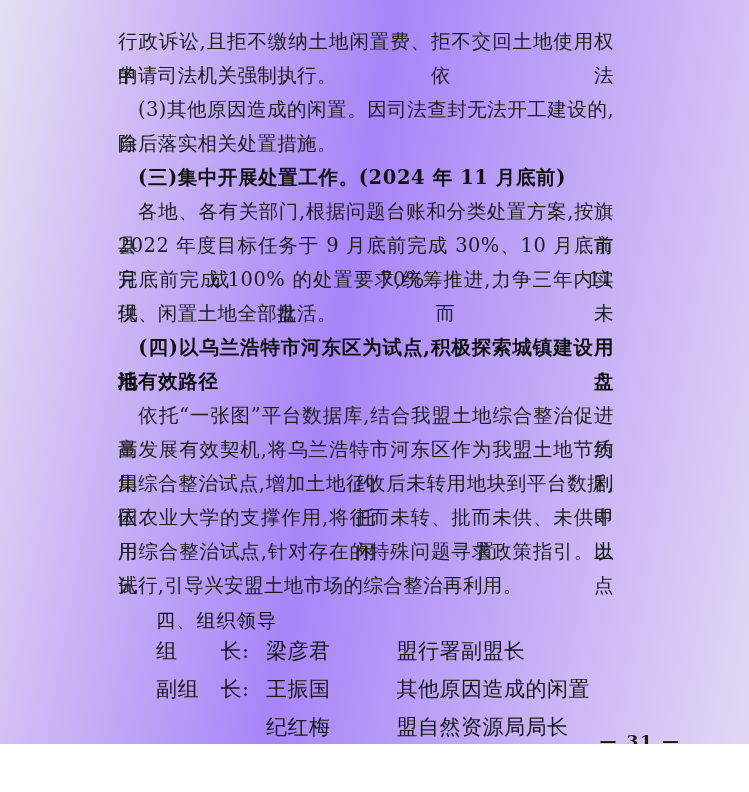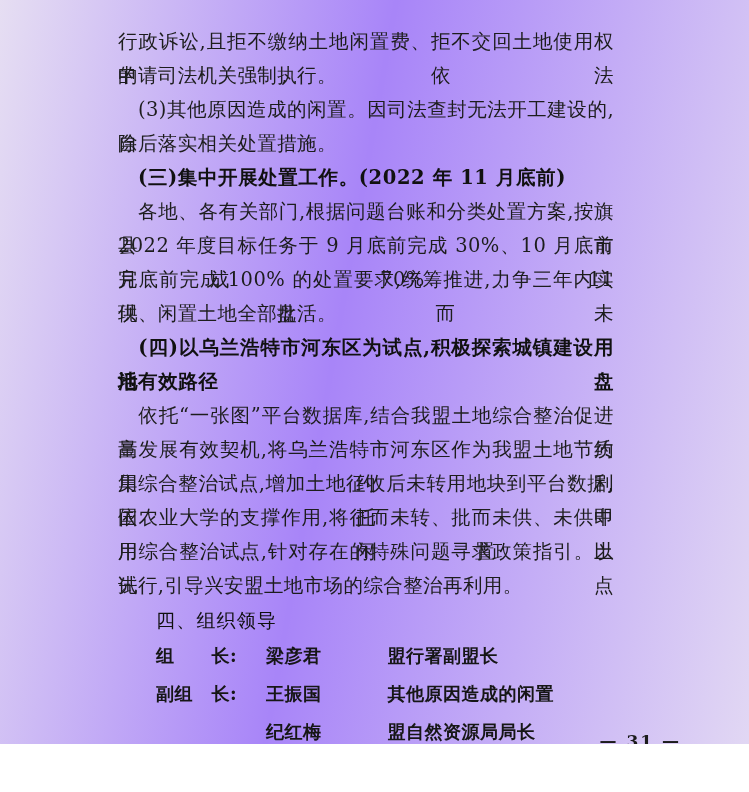--- a/index.html
+++ b/index.html
@@ -74,24 +74,23 @@
     letter-spacing: 1.2px;
     color: #101010;
     padding-left: 38px;
     white-space: pre;
   }
 
   
   .roster-row {
     display: flex;
     height: 38px;
-    align-items: center;
-    font-size: 18px;
+    font-size: 21px;
     letter-spacing: 0.5px;
-    font-weight: 700;
+    font-weight: 400;
     color: #161616;
   }
 
   .roster-role {
     width: 148px;
     flex: none;
     padding-left: 38px;
     white-space: pre;
     box-sizing: border-box;
   }
@@ -132,21 +131,21 @@
       <div class="line justify">行政诉讼,且拒不缴纳土地闲置费、拒不交回土地使用权的,依法</div>
       <div class="line">申请司法机关强制执行。</div>
     </div>
 
     <div>
       <div class="line justify">　(3)其他原因造成的闲置。因司法查封无法开工建设的,自</div>
       <div class="line">除后落实相关处置措施。</div>
     </div>
 
     <div>
-      <div class="line bold">　(三)集中开展处置工作。(2022 年 11 月底前)</div>
+      <div class="line bold">　(三)集中开展处置工作。(2024 年 11 月底前)</div>
     </div>
 
     <div>
       <div class="line justify">　各地、各有关部门,根据问题台账和分类处置方案,按旗县市</div>
       <div class="line justify">2022 年度目标任务于 9 月底前完成 30%、10 月底前完成 70%、11</div>
       <div class="line justify">月底前完成 100% 的处置要求,统筹推进,力争三年内实现批而未</div>
       <div class="line">供、闲置土地全部盘活。</div>
     </div>
 
     <div>

